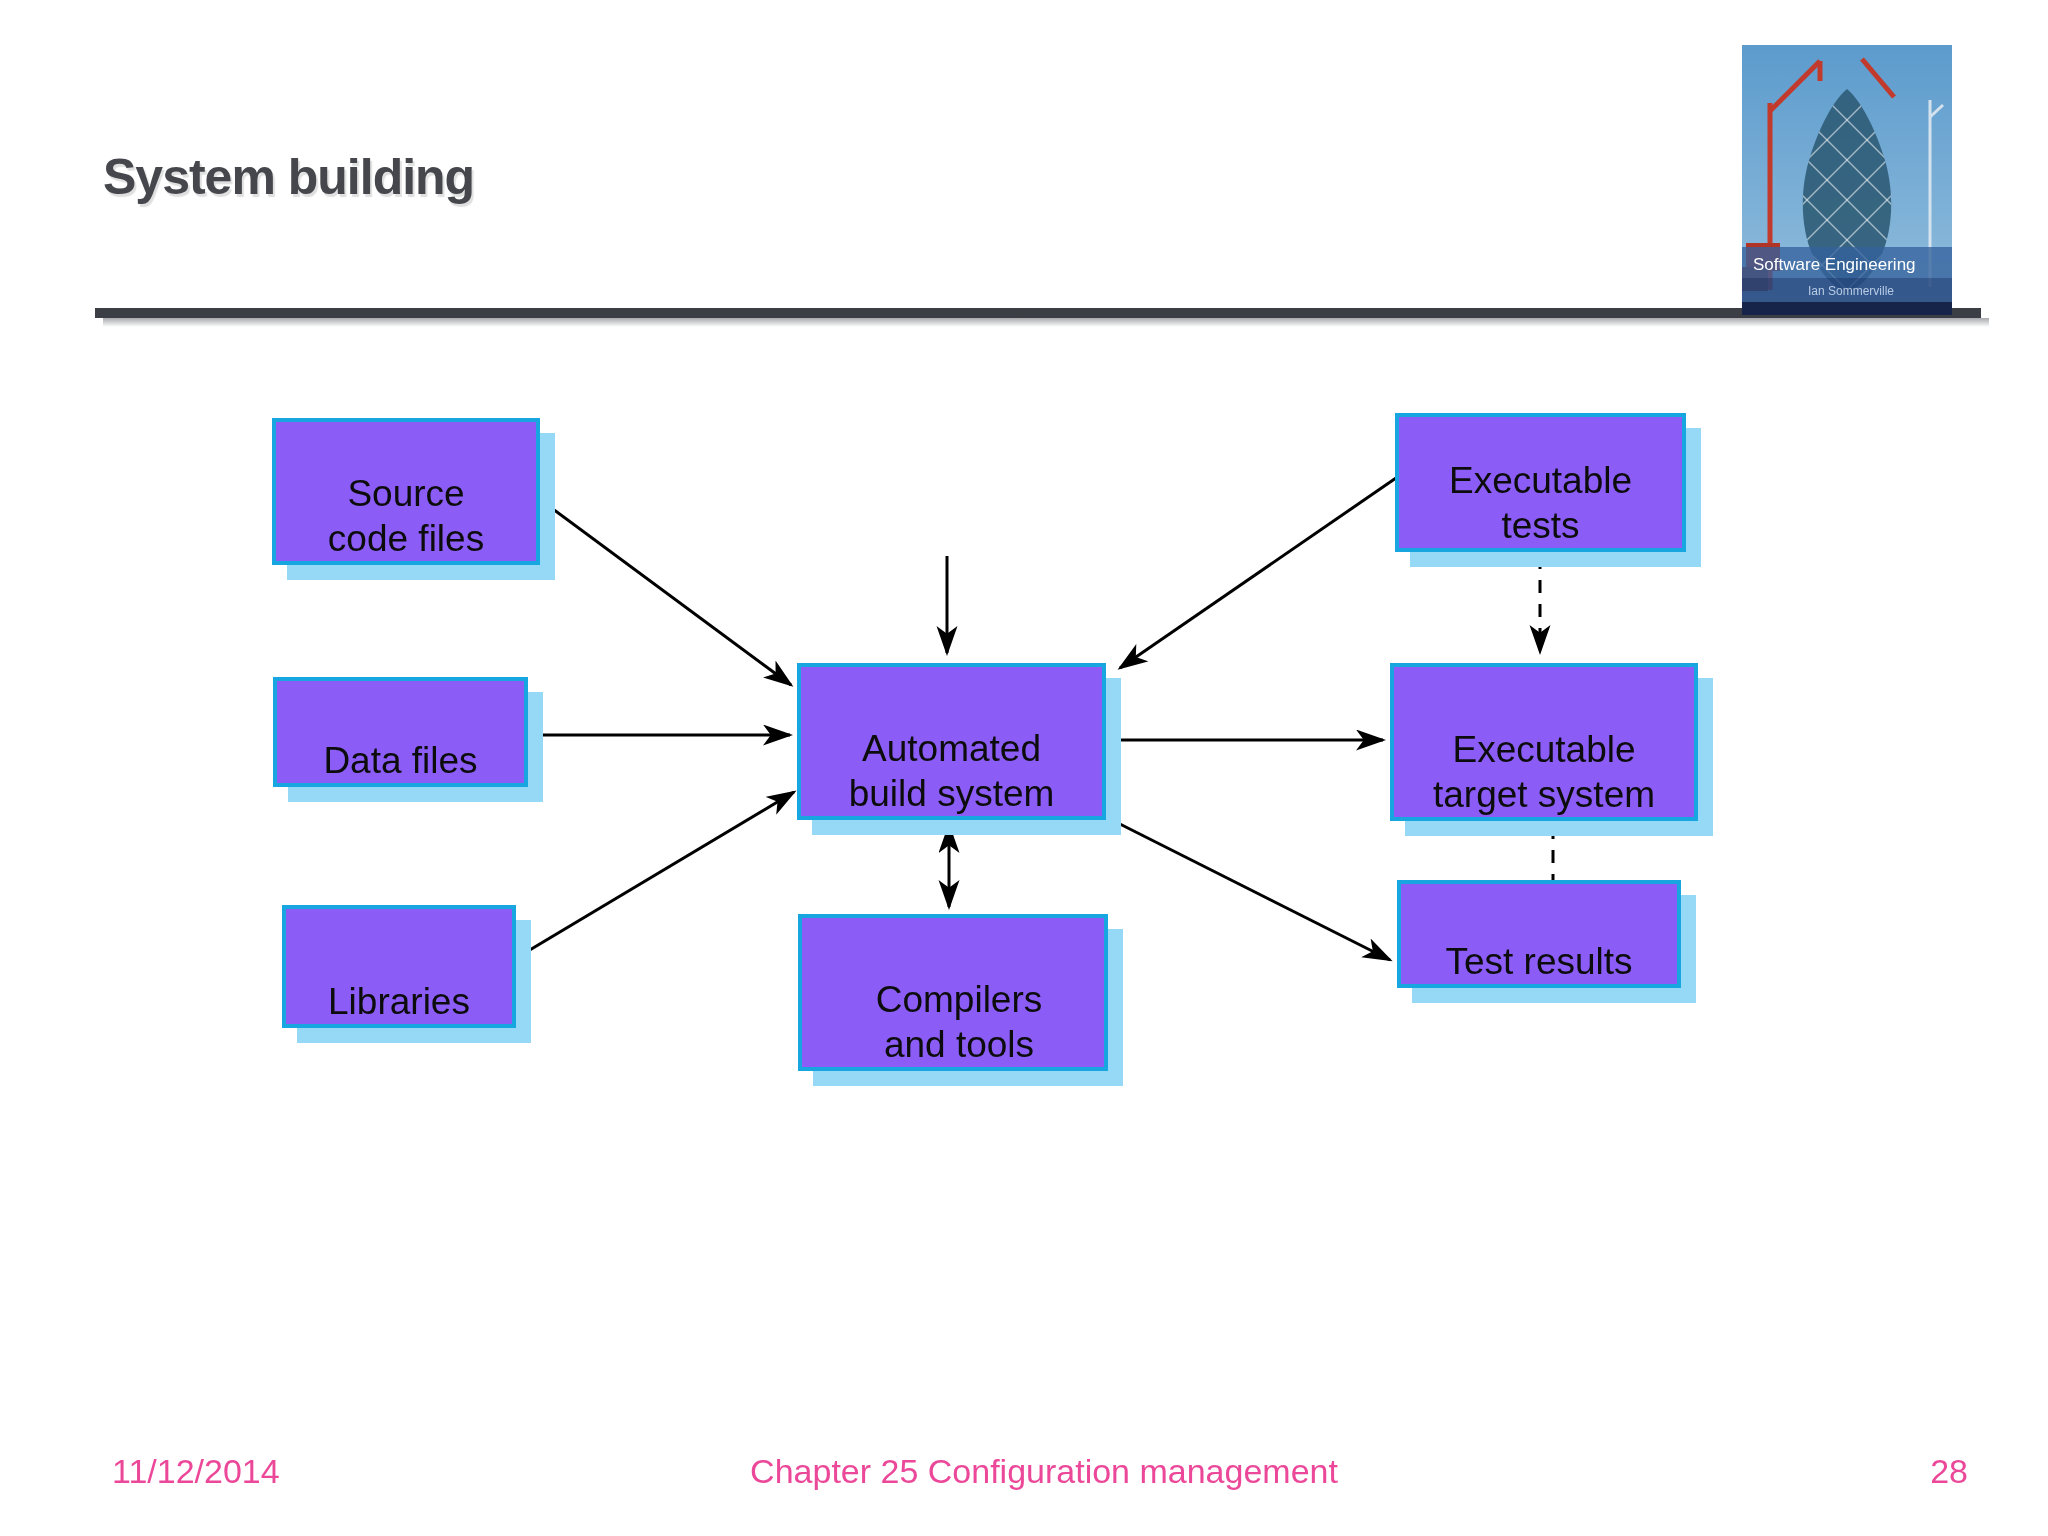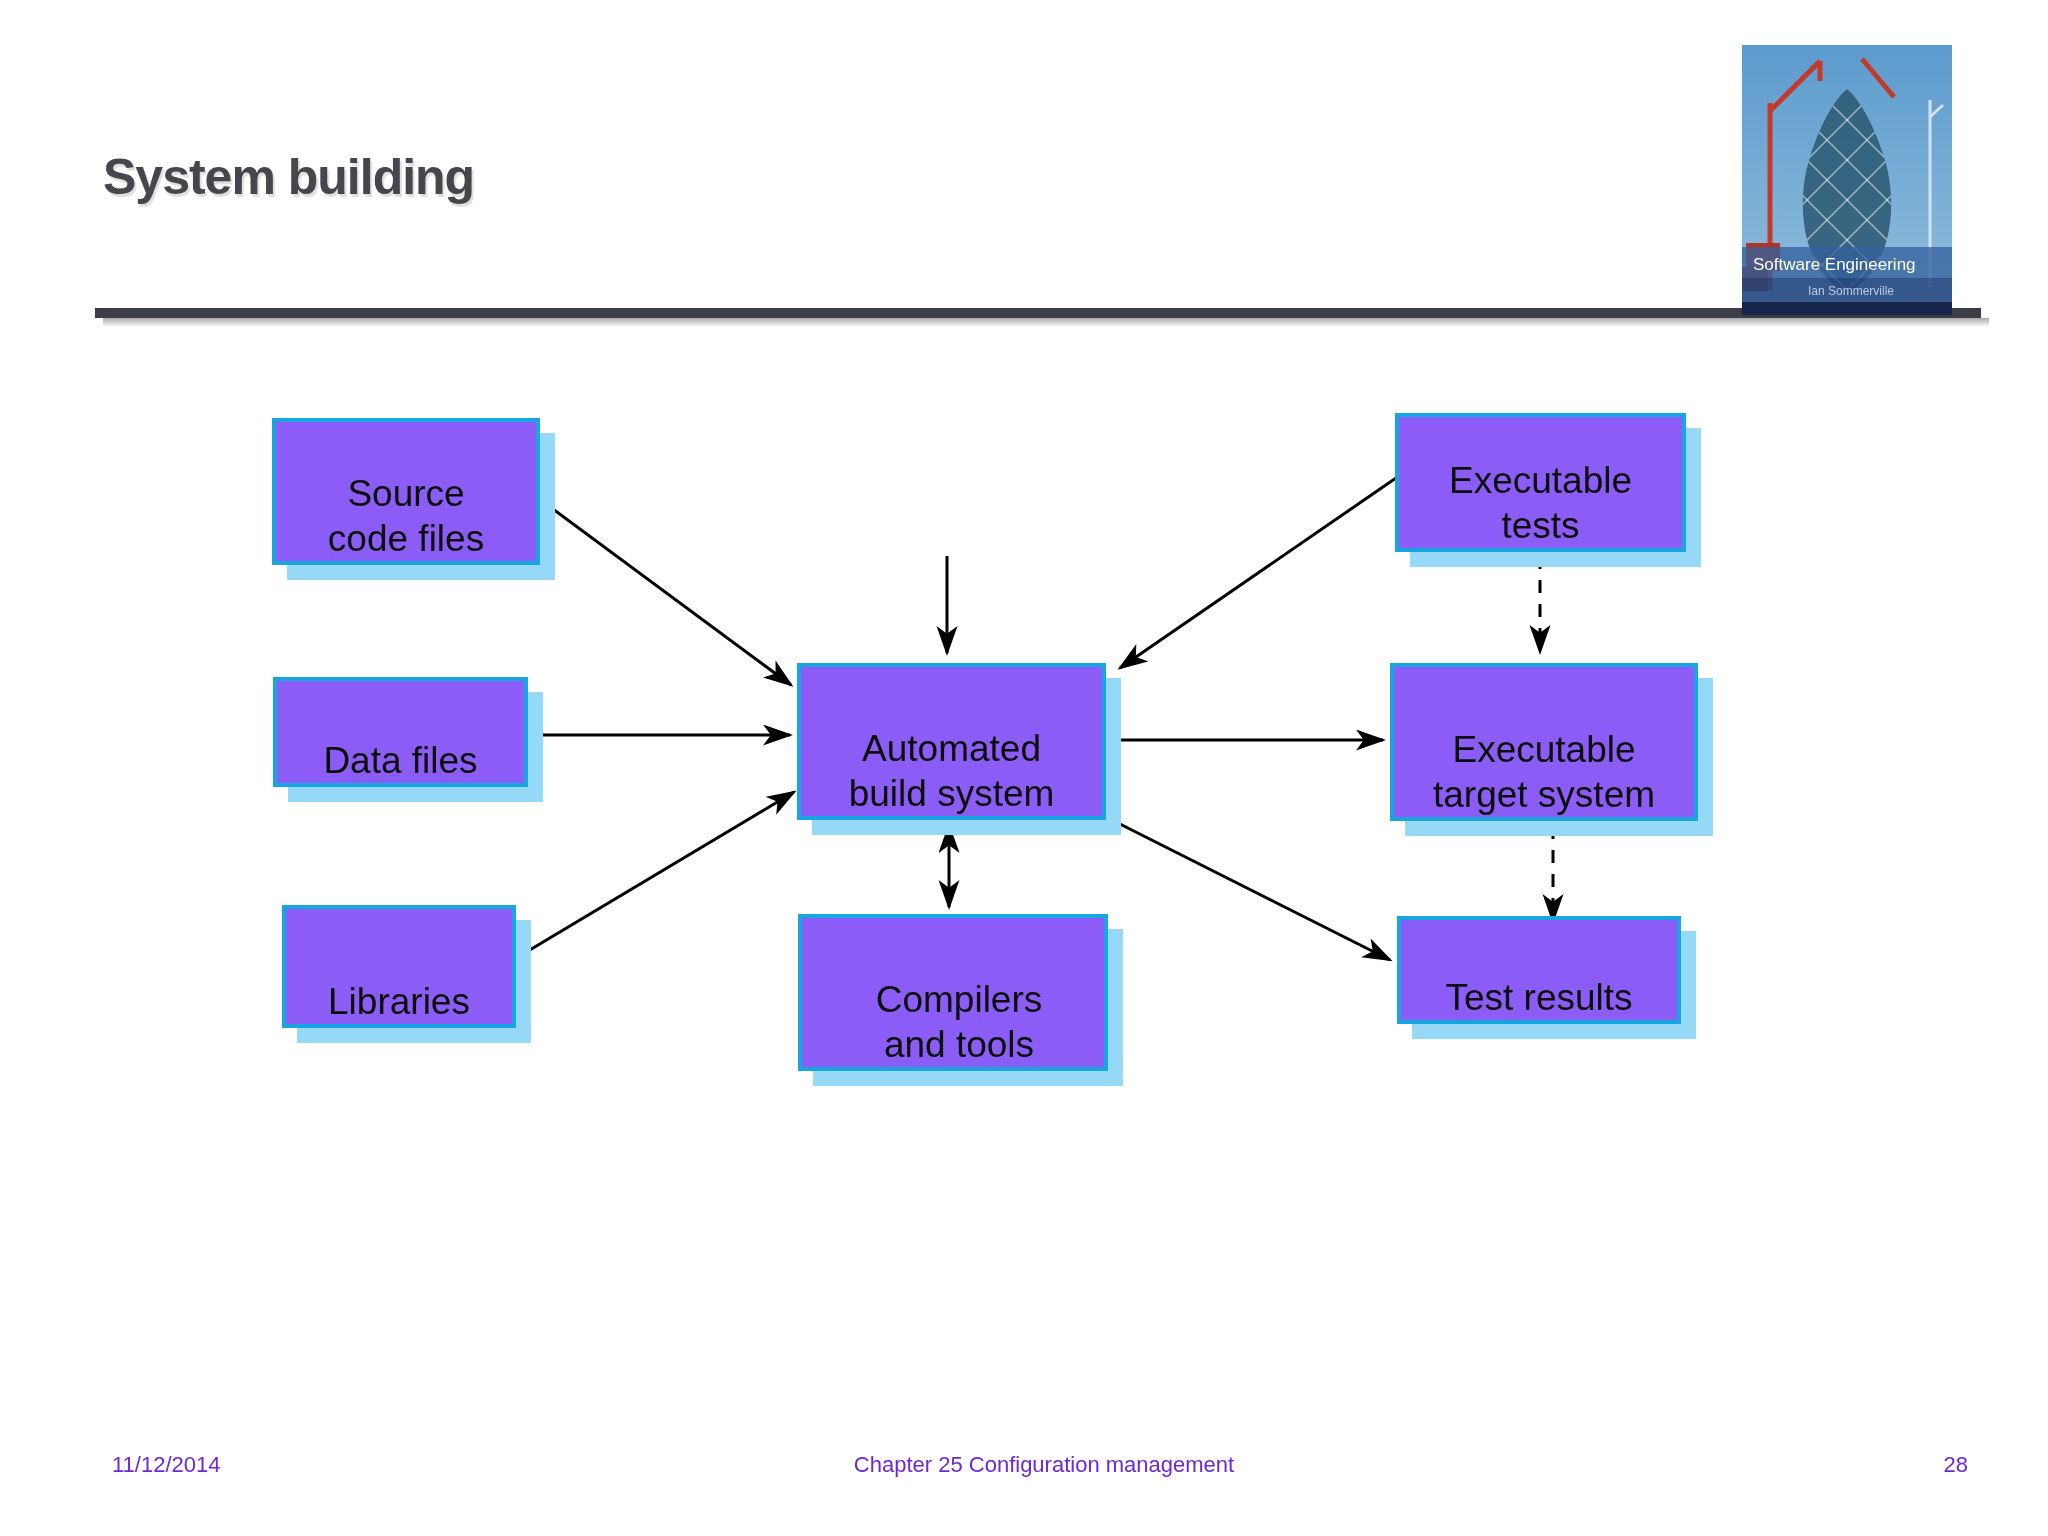--- a/index.html
+++ b/index.html
@@ -64,38 +64,38 @@
     color: #0c0c0c;
   }
   #node-source    { left: 272px;  top: 418px; width: 268px; height: 147px; }
   #node-config    { left: 790px;  top: 412px; width: 298px; height: 142px; }
   #node-tests     { left: 1395px; top: 413px; width: 291px; height: 139px; }
   #node-data      { left: 273px;  top: 677px; width: 255px; height: 110px; }
   #node-build     { left: 797px;  top: 663px; width: 309px; height: 157px; }
   #node-target    { left: 1390px; top: 663px; width: 308px; height: 158px; }
   #node-libraries { left: 282px;  top: 905px; width: 234px; height: 123px; }
   #node-compilers { left: 798px;  top: 914px; width: 310px; height: 157px; padding-left: 12px; }
-  #node-results   { left: 1397px; top: 916px; width: 284px; height: 108px; }
+  #node-results   { left: 1397px; top: 880px; width: 284px; height: 108px; }
 
   
   .arrows {
     position: absolute;
     left: 0; top: 0;
     width: 2048px; height: 1536px;
     pointer-events: none;
   }
   .arrows line { stroke: #000000; stroke-width: 3; }
   .arrows line.dashed { stroke-dasharray: 13 11; }
 
   
   .footer-date, .footer-title, .footer-page {
     position: absolute;
     top: 1452px;
-    font-size: 22px;
-    color: #6d28d9;
+    font-size: 34px;
+    color: #ec4899;
   }
   .footer-date  { left: 112px; }
   .footer-title { left: 0; width: 2048px; text-align: center; margin-left: 20px; }
   .footer-page  { right: 80px; }
 </style>
 </head>
 <body>
 
 <div id="slide">
 

